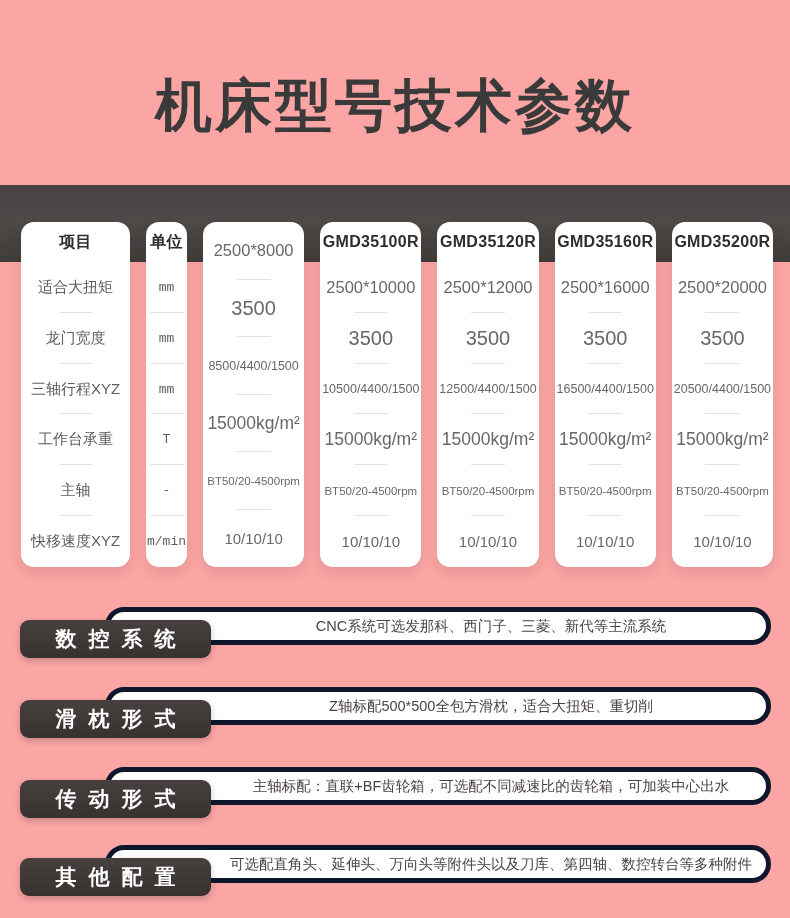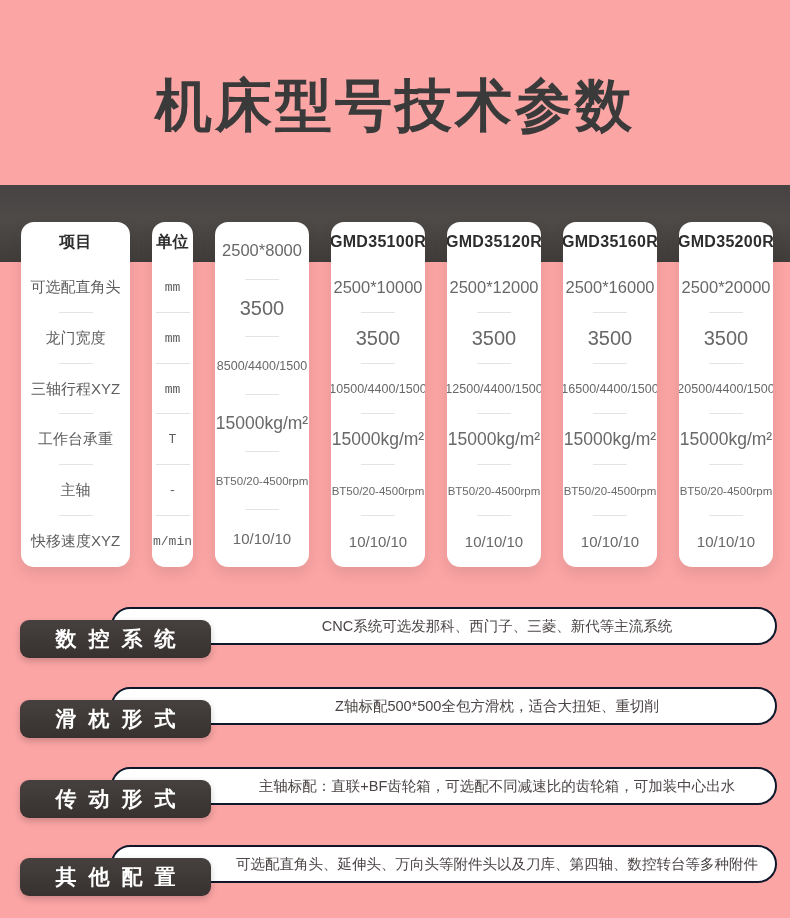--- a/index.html
+++ b/index.html
@@ -8,21 +8,21 @@
 
   
   .page-title{position:absolute;top:74px;left:0;width:100%;margin:0;text-align:center;
     font-size:57px;line-height:1.1;font-weight:900;color:#3a3a3a;letter-spacing:3px;}
 
   
   .band{position:absolute;top:185px;left:0;width:100%;height:77px;
     background:linear-gradient(180deg,#474343 0%,#4e4a48 45%,#403c3a 100%);}
 
   
-  .cards{position:absolute;top:222px;left:21px;width:752px;height:345px;display:flex;gap:22px;}
+  .cards{position:absolute;top:222px;left:21px;width:752px;height:345px;display:flex;gap:16px;}
   .card{background:#fff;border-radius:13px;box-shadow:0 6px 14px rgba(45,40,36,.12);
     display:flex;flex-direction:column;overflow:hidden;}
   .col-item{width:109px;}
   .col-unit{width:41px;}
   .col-model{flex:1;}
   .card-header{height:40px;flex:none;display:flex;align-items:center;justify-content:center;
     font-weight:bold;font-size:16px;color:#2d2d2d;letter-spacing:.3px;white-space:nowrap;}
   .cell{flex:1;position:relative;display:flex;align-items:center;justify-content:center;
     color:#686868;text-align:center;white-space:nowrap;}
   .cell.has-div::after{content:"";position:absolute;bottom:0;left:50%;transform:translateX(-50%);
@@ -32,22 +32,22 @@
   .v0{font-size:16.5px;}
   .v1{font-size:20px;}
   .v2{font-size:12.5px;}
   .v3{font-size:17.5px;}
   .v4{font-size:11.5px;}
   .v5{font-size:15px;}
 
   
   .feature-row{position:absolute;left:0;width:790px;height:38px;}
   .f0{top:607px;}.f1{top:687px;}.f2{top:767px;}.f3{top:845px;}
-  .pill{position:absolute;left:111px;top:0;width:666px;height:38px;box-sizing:border-box;
-    border:2px solid #0f172a;border-radius:19px;background:#fff;
+  .pill{position:absolute;left:105px;top:0;width:666px;height:38px;box-sizing:border-box;
+    border:5px solid #0f172a;border-radius:19px;background:#fff;
     display:flex;align-items:center;justify-content:center;padding-left:106px;}
   .pill-text{font-size:14.5px;color:#4b4444;white-space:nowrap;}
   .feature-label{position:absolute;left:20px;top:13px;width:191px;height:38px;box-sizing:border-box;
     background:linear-gradient(180deg,#46403f,#37322f);border-radius:9px;
     display:flex;align-items:center;justify-content:center;
     color:#fff;font-size:21px;font-weight:bold;letter-spacing:12px;padding-left:12px;
     box-shadow:0 3px 7px rgba(0,0,0,.2);white-space:nowrap;}
 </style>
 </head>
 <body>
@@ -55,21 +55,21 @@
 <div class="screen">
 
   <h1 class="page-title">机床型号技术参数</h1>
 
   <div class="band"></div>
 
   <div class="cards">
 
     <div class="card col-item">
       <div class="card-header">项目</div>
-      <div class="cell lbl has-div">可选配直角头</div>
+      <div class="cell lbl has-div">适合大扭矩</div>
       <div class="cell lbl has-div">龙门宽度</div>
       <div class="cell lbl has-div">三轴行程XYZ</div>
       <div class="cell lbl has-div">工作台承重</div>
       <div class="cell lbl has-div">主轴</div>
       <div class="cell lbl">快移速度XYZ</div>
     </div>
 
     <div class="card col-unit">
       <div class="card-header">单位</div>
       <div class="cell unit has-div">mm</div>

